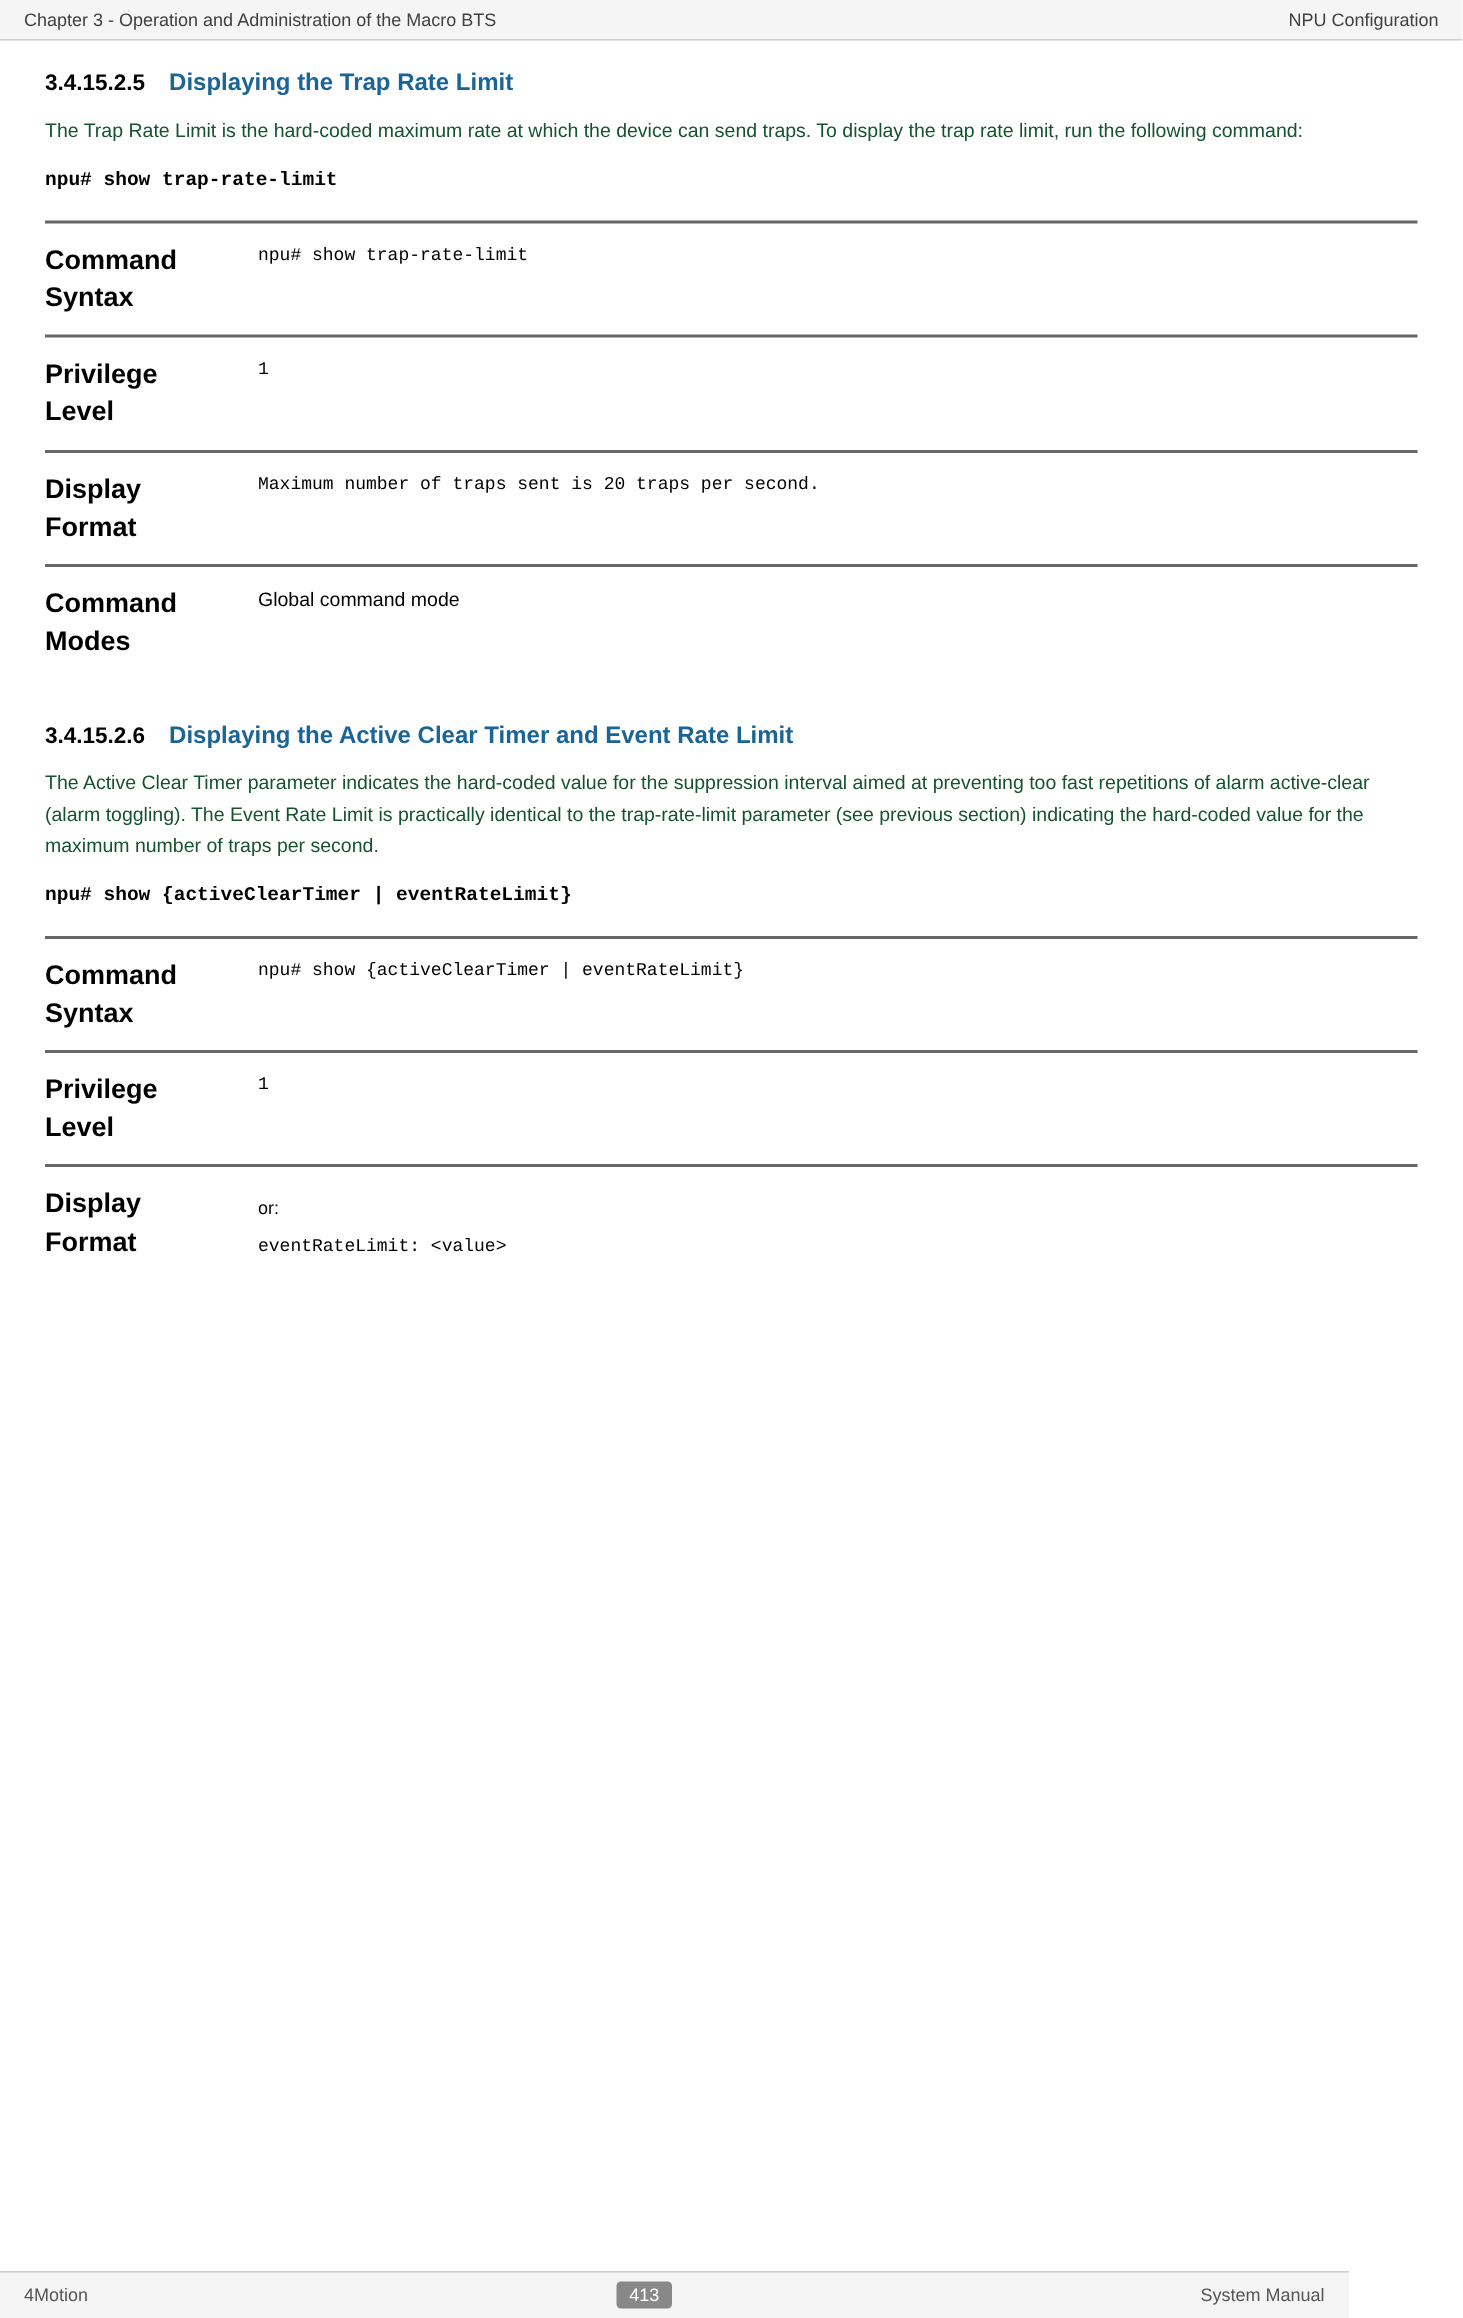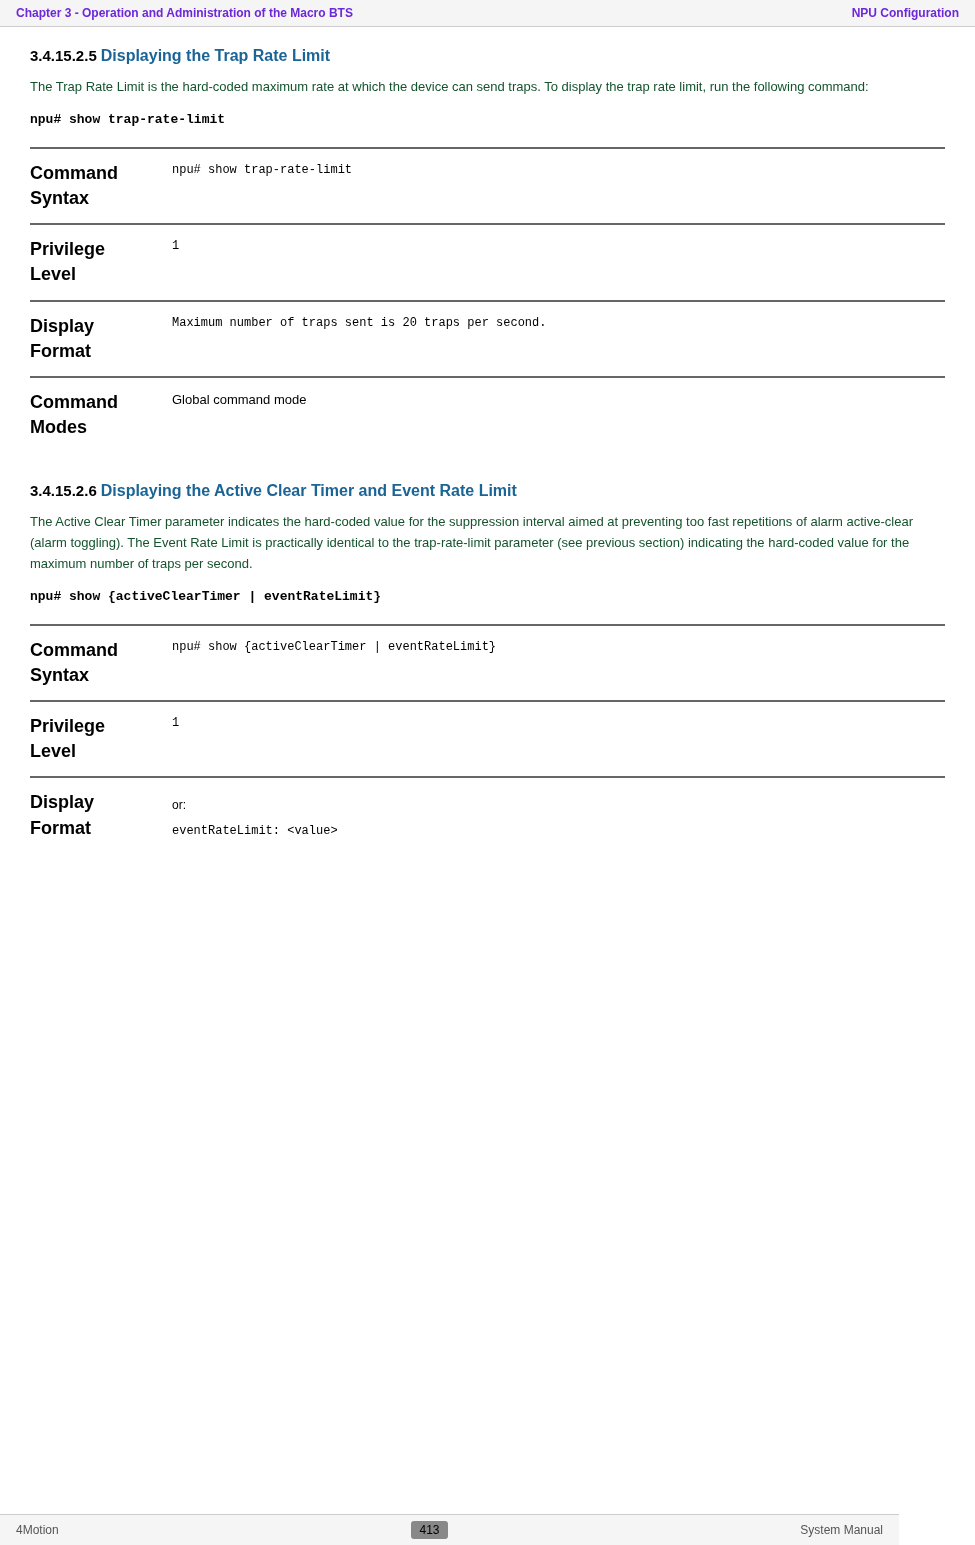--- a/index.html
+++ b/index.html
@@ -14,34 +14,33 @@
 
     
     .header-bar {
       display: flex;
       justify-content: space-between;
       align-items: center;
       padding: 6px 16px;
       border-bottom: 1px solid #ccc;
       background: #f5f5f5;
       font-size: 12px;
-      color: #6d28d9;
-      font-weight: bold;
+      color: #404040;
     }
 
     
     .content {
       padding: 20px 30px 20px 30px;
     }
 
     
     .section-heading {
       display: flex;
       align-items: baseline;
-      gap: 4px;
+      gap: 16px;
       margin-bottom: 12px;
     }
     .section-number {
       font-size: 15px;
       font-weight: bold;
       color: #000;
     }
     .section-title {
       font-size: 16px;
       font-weight: bold;
@@ -100,21 +99,21 @@
       justify-content: space-between;
       align-items: center;
       padding: 6px 16px;
       border-top: 1px solid #ccc;
       background: #f5f5f5;
       font-size: 12px;
       color: #555;
     }
     .footer-page-num {
       background: #888;
-      color: #000000;
+      color: #ffffff;
       padding: 2px 8px;
       border-radius: 3px;
       font-size: 12px;
     }
 
     .spacer {
       height: 20px;
     }
 
     .display-value-line {

